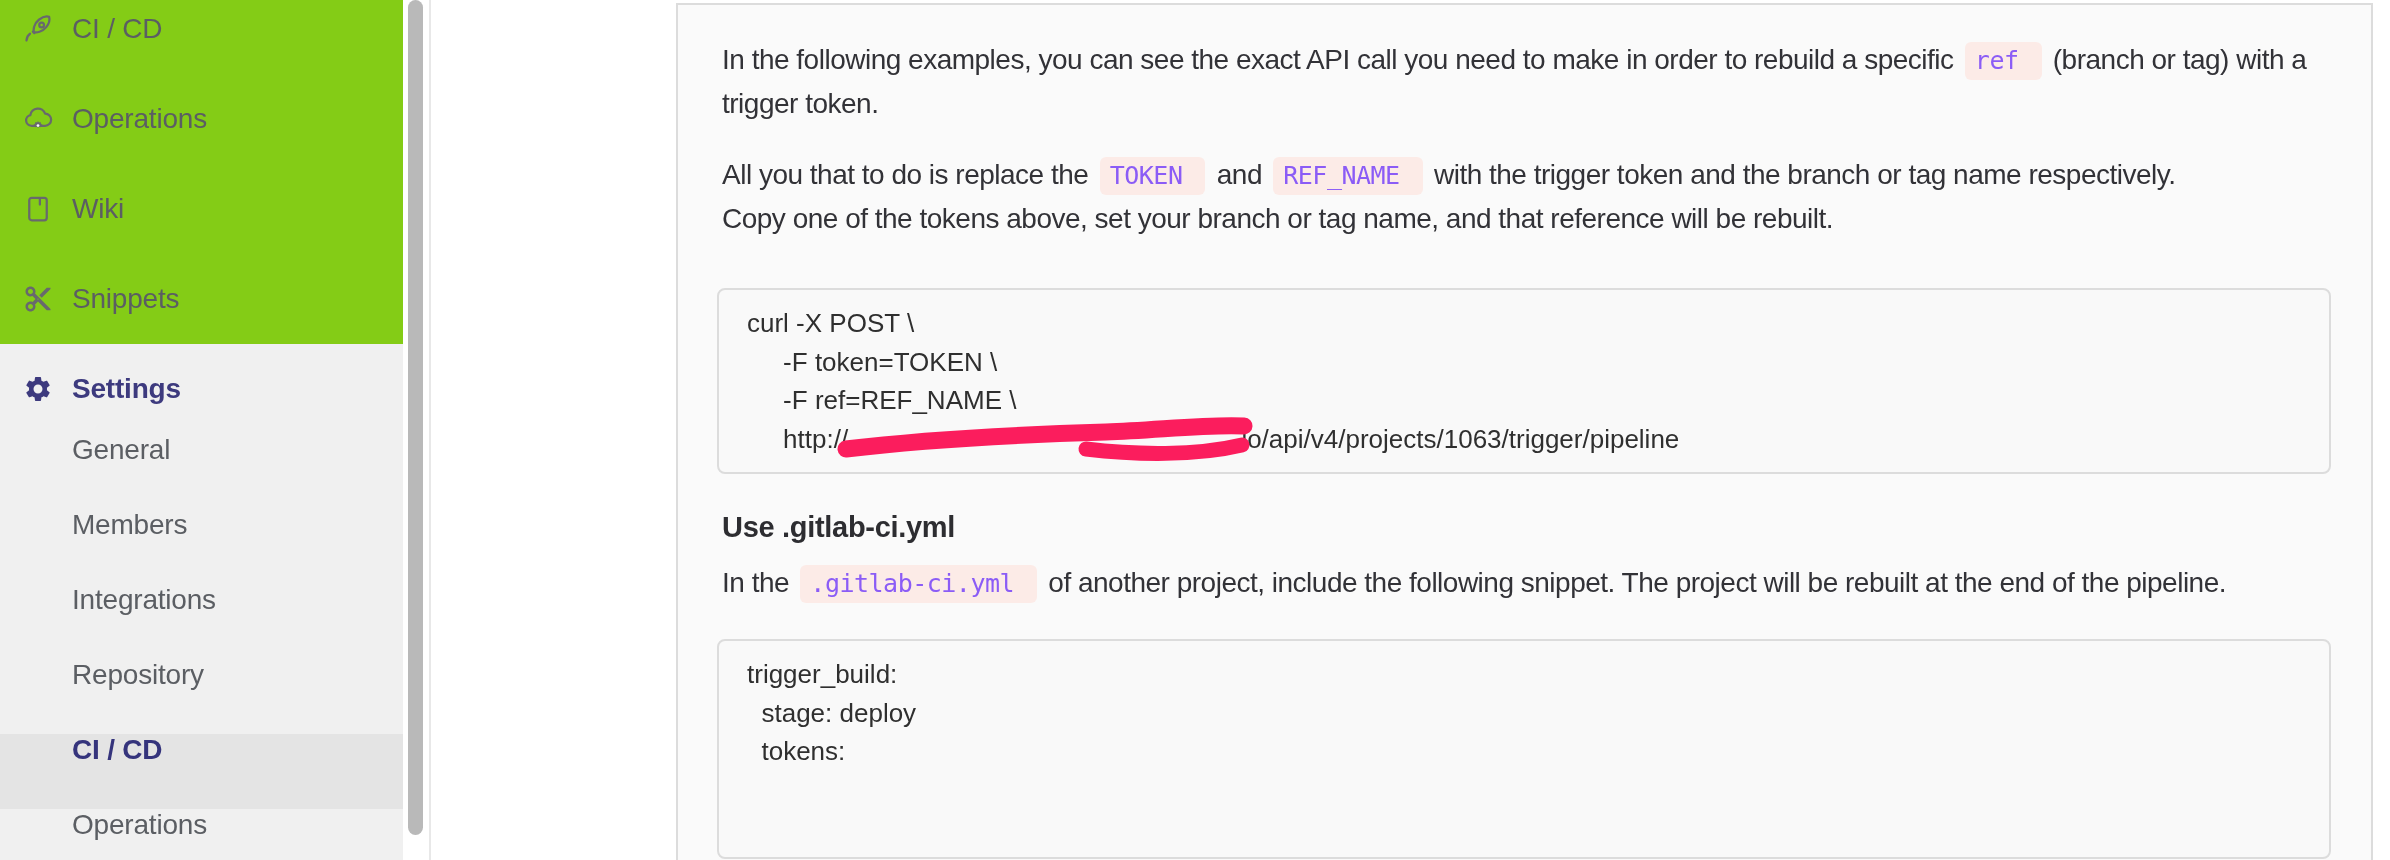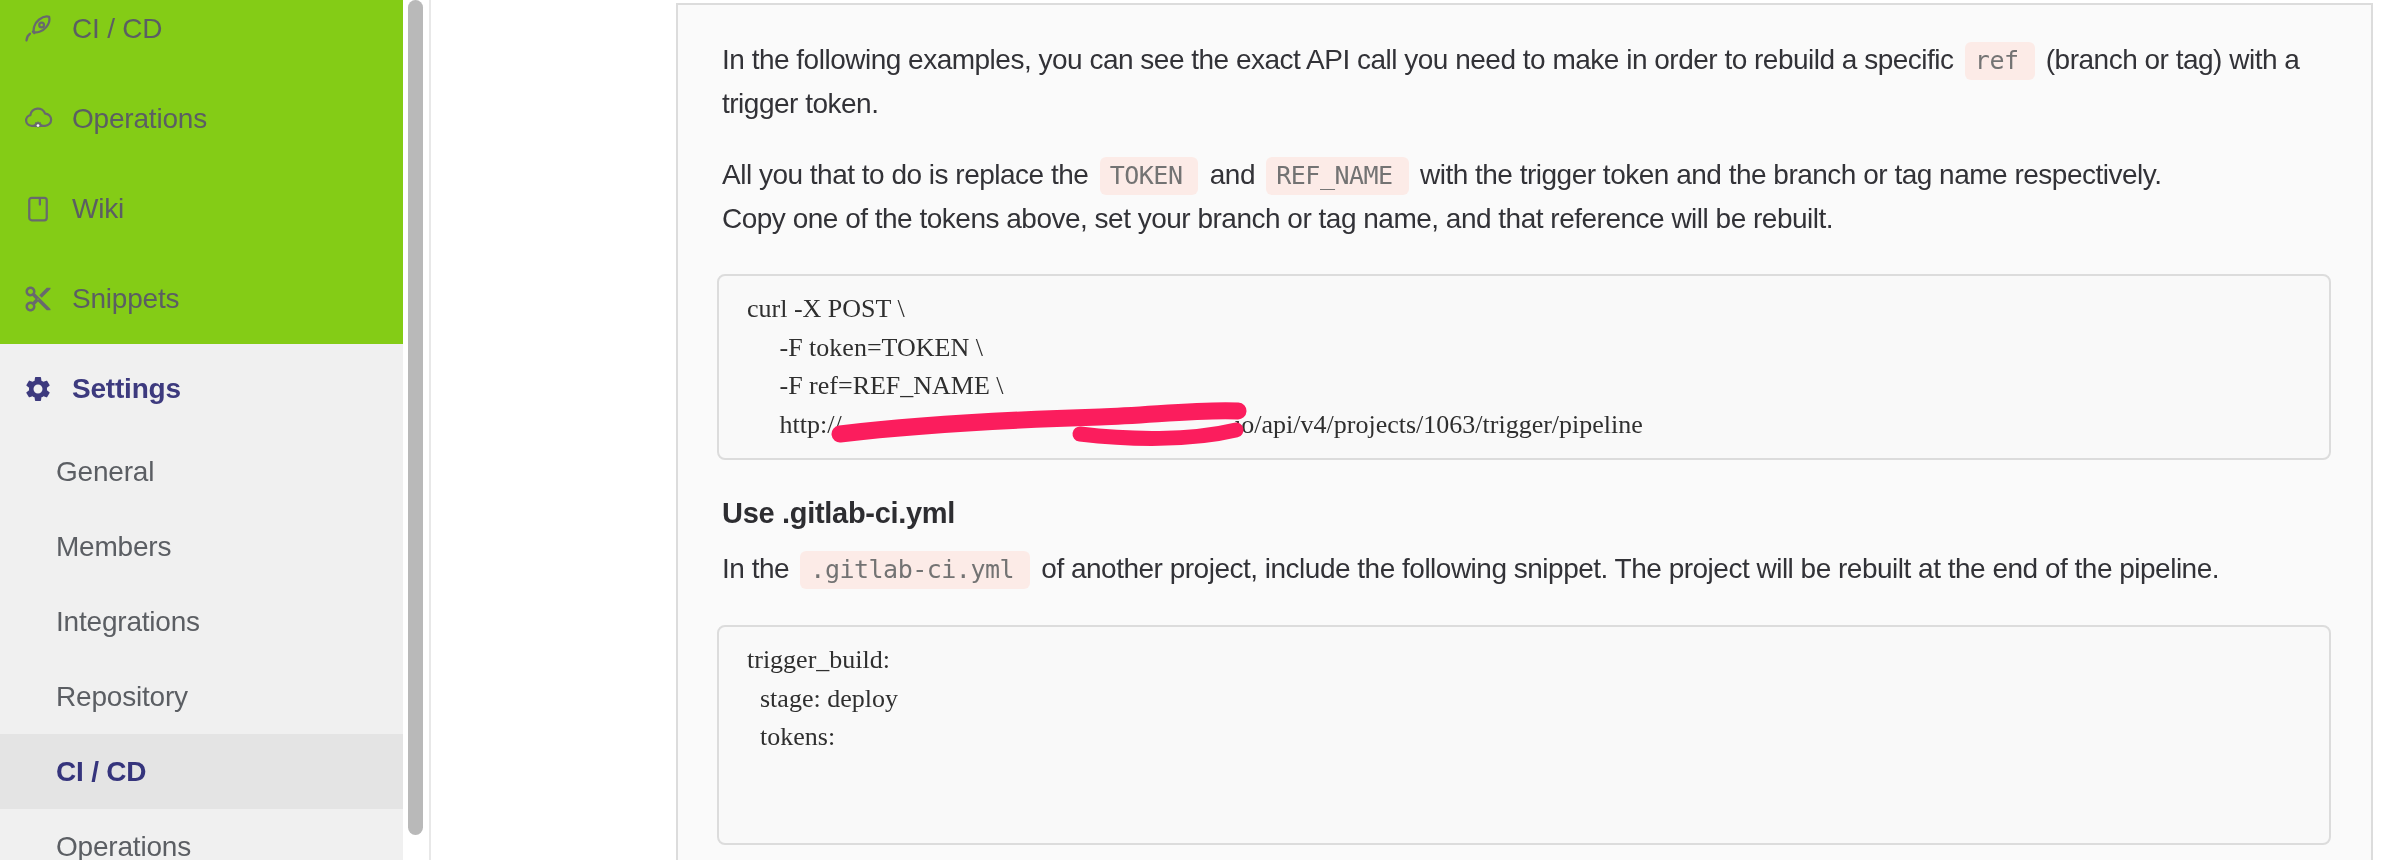--- a/index.html
+++ b/index.html
@@ -27,21 +27,21 @@
   .nav-label { white-space:nowrap; }
 
   .settings-section {
     position:absolute; top:344px; left:0; width:403px; height:516px;
     background:#f0f0f0;
   }
   .settings-section .nav-item { height:90px; }
   .nav-item.active-top { color:#3d3a7e; font-weight:bold; }
 
   .sub-item {
-    height:75px; display:flex; align-items:center; padding-left:56px;
+    height:75px; display:flex; align-items:flex-start; padding-left:72px;
     font-size:28px; letter-spacing:-0.2px; color:#5b5e63; cursor:pointer;
     white-space:nowrap;
   }
   .sub-item.active { background:#e4e4e4; color:#35347c; font-weight:bold; }
 
   .sidebar-scroll-thumb {
     position:absolute; left:408px; top:0; width:15px; height:835px;
     background:#b9b9b9; border-radius:8px;
   }
   .sidebar-border {
@@ -56,44 +56,44 @@
     border:2px solid #dcdcdc; border-bottom:none;
   }
   .panel-inner { padding:33px 0 0 44px; width:1697px; }
   .text-col { width:1650px; }
 
   p.doc {
     margin:0; font-size:28px; line-height:43px; letter-spacing:-0.5px;
     color:#323237;
   }
   p.doc.mb { margin-bottom:28px; }
-  p.doc.copyline { margin-bottom:34px; }
+  p.doc.copyline { margin-bottom:48px; }
   h5.doc-h {
     font-size:29px; line-height:43px; font-weight:bold; color:#2d2d31;
     letter-spacing:-0.3px; margin:0;
   }
   h5.h-curl { margin:26px 0 12px 0; }
   h5.h-yml  { margin:32px 0 12px 0; }
   p.doc.p-yml { margin-bottom:34px; }
 
   .chip {
     font-family:"DejaVu Sans Mono", monospace;
     font-size:25px;
-    background:#fcebe7; color:#737373;
-    padding:4px 16px 5px 10px; border-radius:6px;
+    background:#fcebe7; color:#8b5cf6;
+    padding:4px 23px 5px 10px; border-radius:6px;
     margin:0 4px;
     white-space:nowrap;
   }
 
   .codeblock {
     width:1614px; margin-left:-5px;
     background:#f9f9f9;
     border:2px solid #dcdcdc; border-radius:8px;
     padding:14px 28px;
-    font-family:Liberation Serif, serif;
+    font-family:Liberation Sans, sans-serif;
     font-size:26px; line-height:38.5px; color:#2f2f2f;
   }
   .code-line { white-space:pre; }
   .code-line span { white-space:pre; }
 
   .redacted {
     display:inline-block; width:386px; height:1px; position:relative;
     vertical-align:baseline;
   }
   .redacted svg.scribble {

